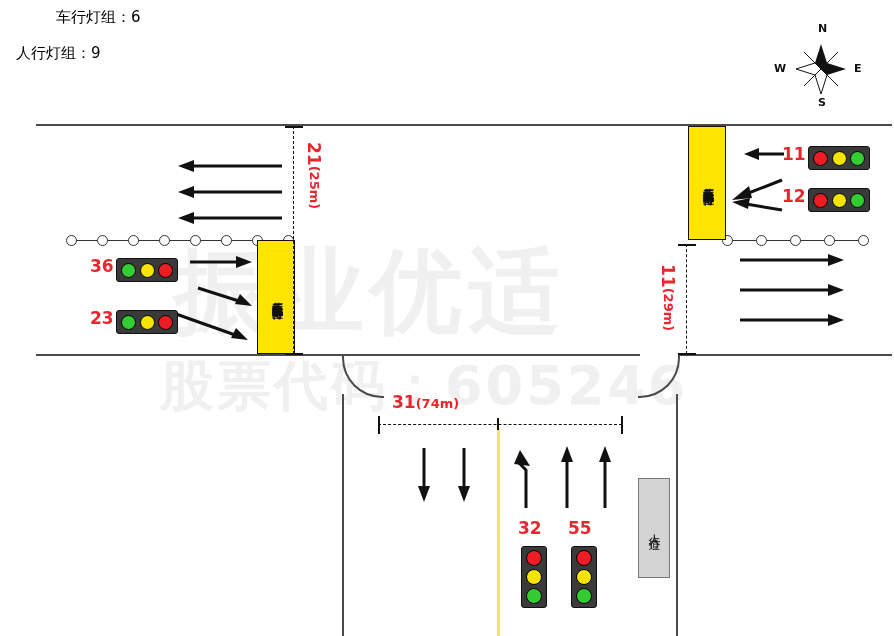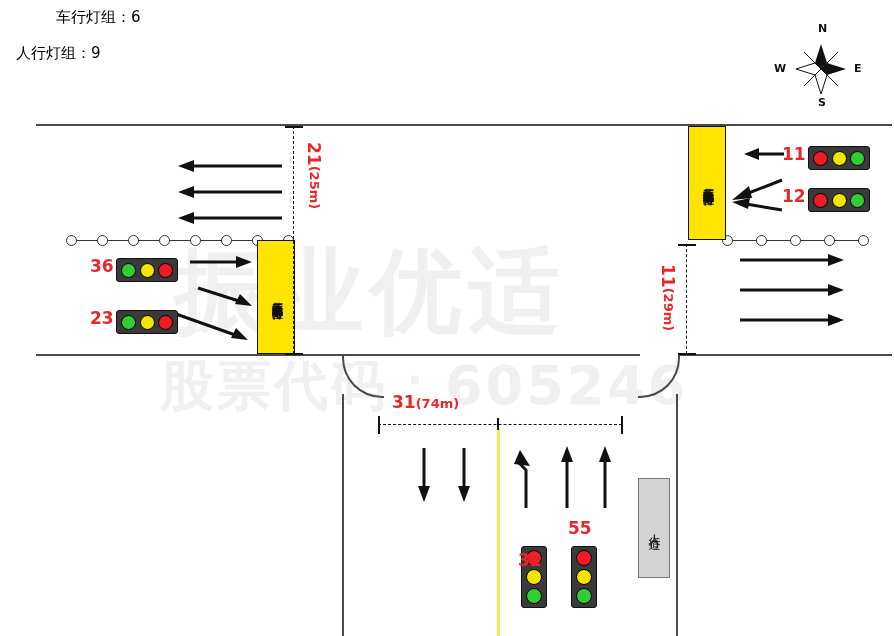--- a/index.html
+++ b/index.html
@@ -356,21 +356,21 @@
     <div class="lamp" style="background:#f5e400;"></div>
     <div class="lamp" style="background:#ee1c25;"></div>
   </div>
   <div class="abs id-label" style="left:90px; top:308px;">23</div>
 
   <div class="abs tl tl-v" style="left:521px; top:546px;">
     <div class="lamp" style="background:#ee1c25;"></div>
     <div class="lamp" style="background:#f5e400;"></div>
     <div class="lamp" style="background:#33cc33;"></div>
   </div>
-  <div class="abs id-label" style="left:518px; top:518px;margin-top:32px;">32</div>
+  <div class="abs id-label" style="left:518px; top:518px;">32</div>
 
   <div class="abs tl tl-v" style="left:571px; top:546px;">
     <div class="lamp" style="background:#ee1c25;"></div>
     <div class="lamp" style="background:#f5e400;"></div>
     <div class="lamp" style="background:#33cc33;"></div>
   </div>
   <div class="abs id-label" style="left:568px; top:518px;">55</div>
 
 </div>
 

